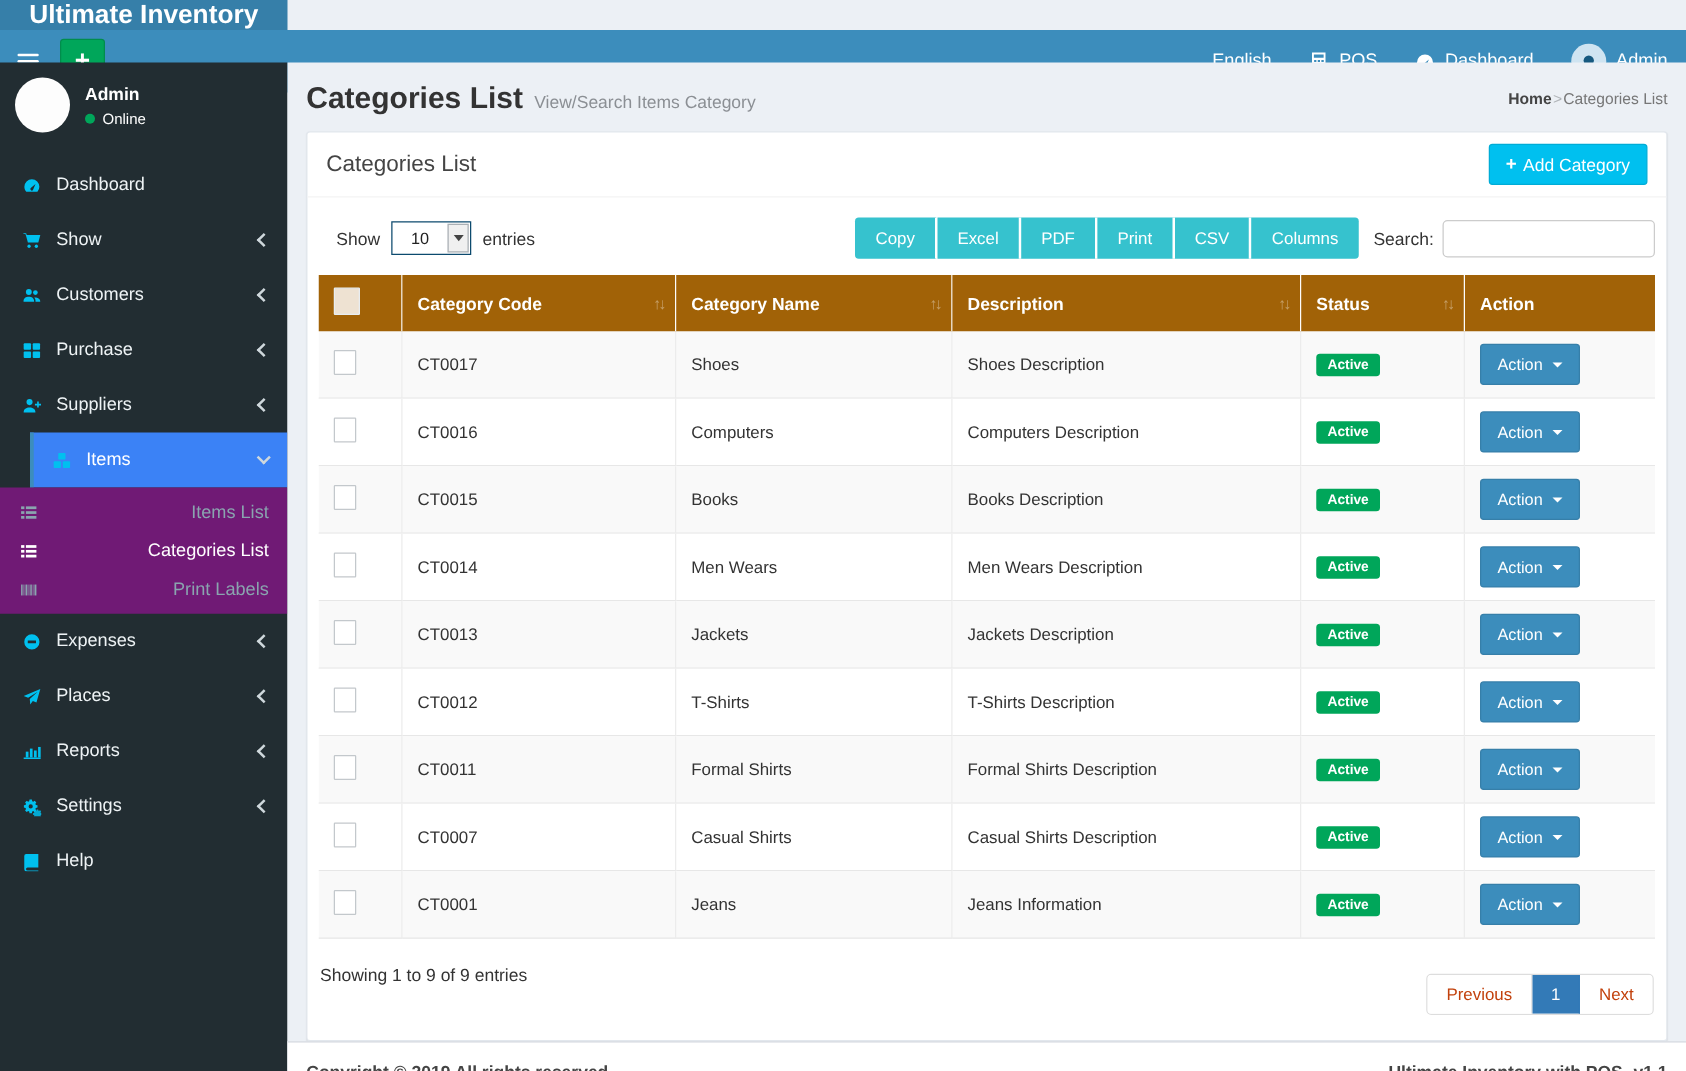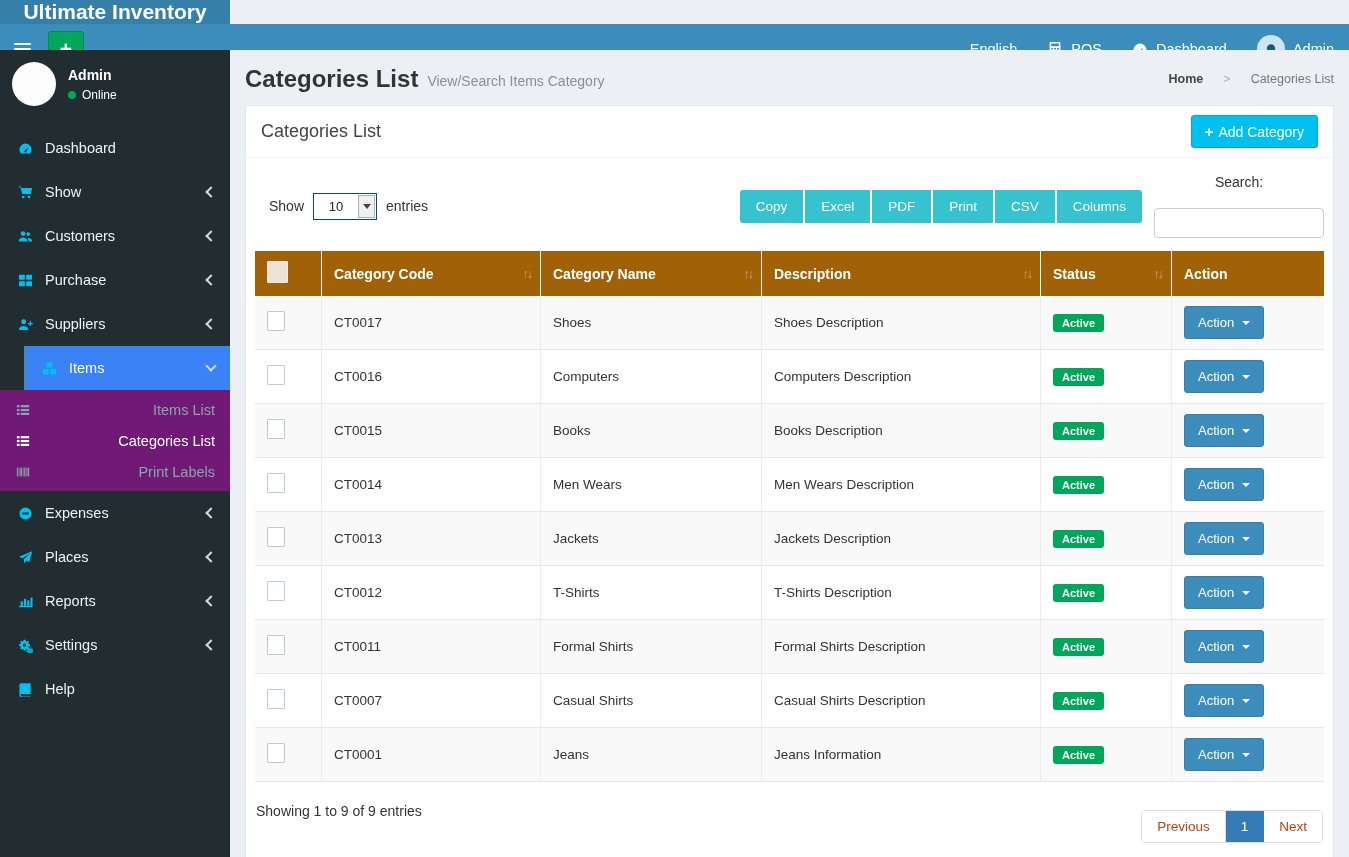--- a/index.html
+++ b/index.html
@@ -52,21 +52,21 @@
   .submenu-item { display:flex; align-items:center; height:31px; padding:0 15px 0 16px; color:#8aa4af;
                   font-size:14px; cursor:pointer; }
   .submenu-item.active { color:#fff; }
   .submenu-item .mi-icon { width:24px; color:inherit; }
   .submenu-item .mi-icon svg { width:14px; height:14px; }
   
   .main { flex:1; display:flex; flex-direction:column; background:#ecf0f5; min-width:0; }
   .content-header { padding:15px 15px 0 15px; display:flex; align-items:center; }
   .page-title { margin:0; font-size:24px; font-weight:600; color:#333; }
   .page-subtitle { color:#8b8f94; font-size:14px; margin-left:9px; position:relative; top:2px;}
-  .breadcrumb { margin-left:auto; font-size:12.5px; color:#777; display:flex; align-items:center; gap:20px; }
+  .breadcrumb { margin-left:auto; font-size:12.5px; color:#777; display:flex; align-items:center; gap:1px; }
   .breadcrumb .bico { width:14px; height:14px; color:#444; }
   .breadcrumb .home { color:#444; font-weight:600; cursor:pointer; }
   .breadcrumb .sep { color:#b0b4b8; }
   
   .box { background:#fff; margin:12px 15px 0 15px; border:1px solid #e2e7ed; border-radius:3px;
          box-shadow:0 1px 1px rgba(0,0,0,.07); }
   .box-header { display:flex; align-items:center; padding:9px 15px; border-bottom:1px solid #f4f4f4; }
   .box-title { font-size:18px; color:#444; }
   .btn-add { margin-left:auto; background:#00c0ef; border:1px solid #00acd6; color:#fff; border-radius:3px;
              padding:7px 13px; font-size:14px; display:flex; gap:5px; align-items:center; cursor:pointer; }
@@ -80,21 +80,21 @@
   .fs-val { flex:1; text-align:center; font-size:13px; color:#222; }
   .fs-arrow { width:17px; height:23px; margin-right:1px; border:1px solid #aab0b5; background:#f0f0f0;
               display:flex; align-items:center; justify-content:center; }
   .fs-arrow i { width:0; height:0; border-left:4px solid transparent; border-right:4px solid transparent;
                 border-top:5px solid #444; }
   .export-group { margin-left:auto; display:flex; }
   .btn-export { background:#36c2ce; color:#fff; padding:9px 16px; font-size:13.5px; border:none;
                 border-right:2px solid #fff; cursor:pointer; font-family:inherit; }
   .btn-export:first-child { border-radius:3px 0 0 3px; }
   .btn-export:last-child { border-right:none; border-radius:0 3px 3px 0; }
-  .search-wrap { display:flex; align-items:center; gap:18px; margin-left:12px; font-size:14px; color:#333;flex-direction:column; }
+  .search-wrap { display:flex; align-items:center; gap:7px; margin-left:12px; font-size:14px; color:#333; }
   .search-input { width:170px; height:30px; border:1px solid #ccc; border-radius:4px; padding:0 9px;
                   font-family:inherit; font-size:13px; color:#333; outline:none; }
   
   table.grid { width:100%; border-collapse:separate; border-spacing:0; table-layout:fixed; }
   .grid thead th { background:#a16207; color:#fff; font-weight:bold; font-size:14px; text-align:left;
                    padding:10px 12px; border-right:1px solid #fdfdfd; position:relative; height:38px;
                    cursor:pointer; overflow:hidden; white-space:nowrap; }
   .grid thead th:last-child { border-right:none; }
   .sort-arrows { position:absolute; right:9px; top:50%; transform:translateY(-50%);
                  color:rgba(255,255,255,.38); font-size:12.5px; letter-spacing:-2px; font-weight:normal; }

